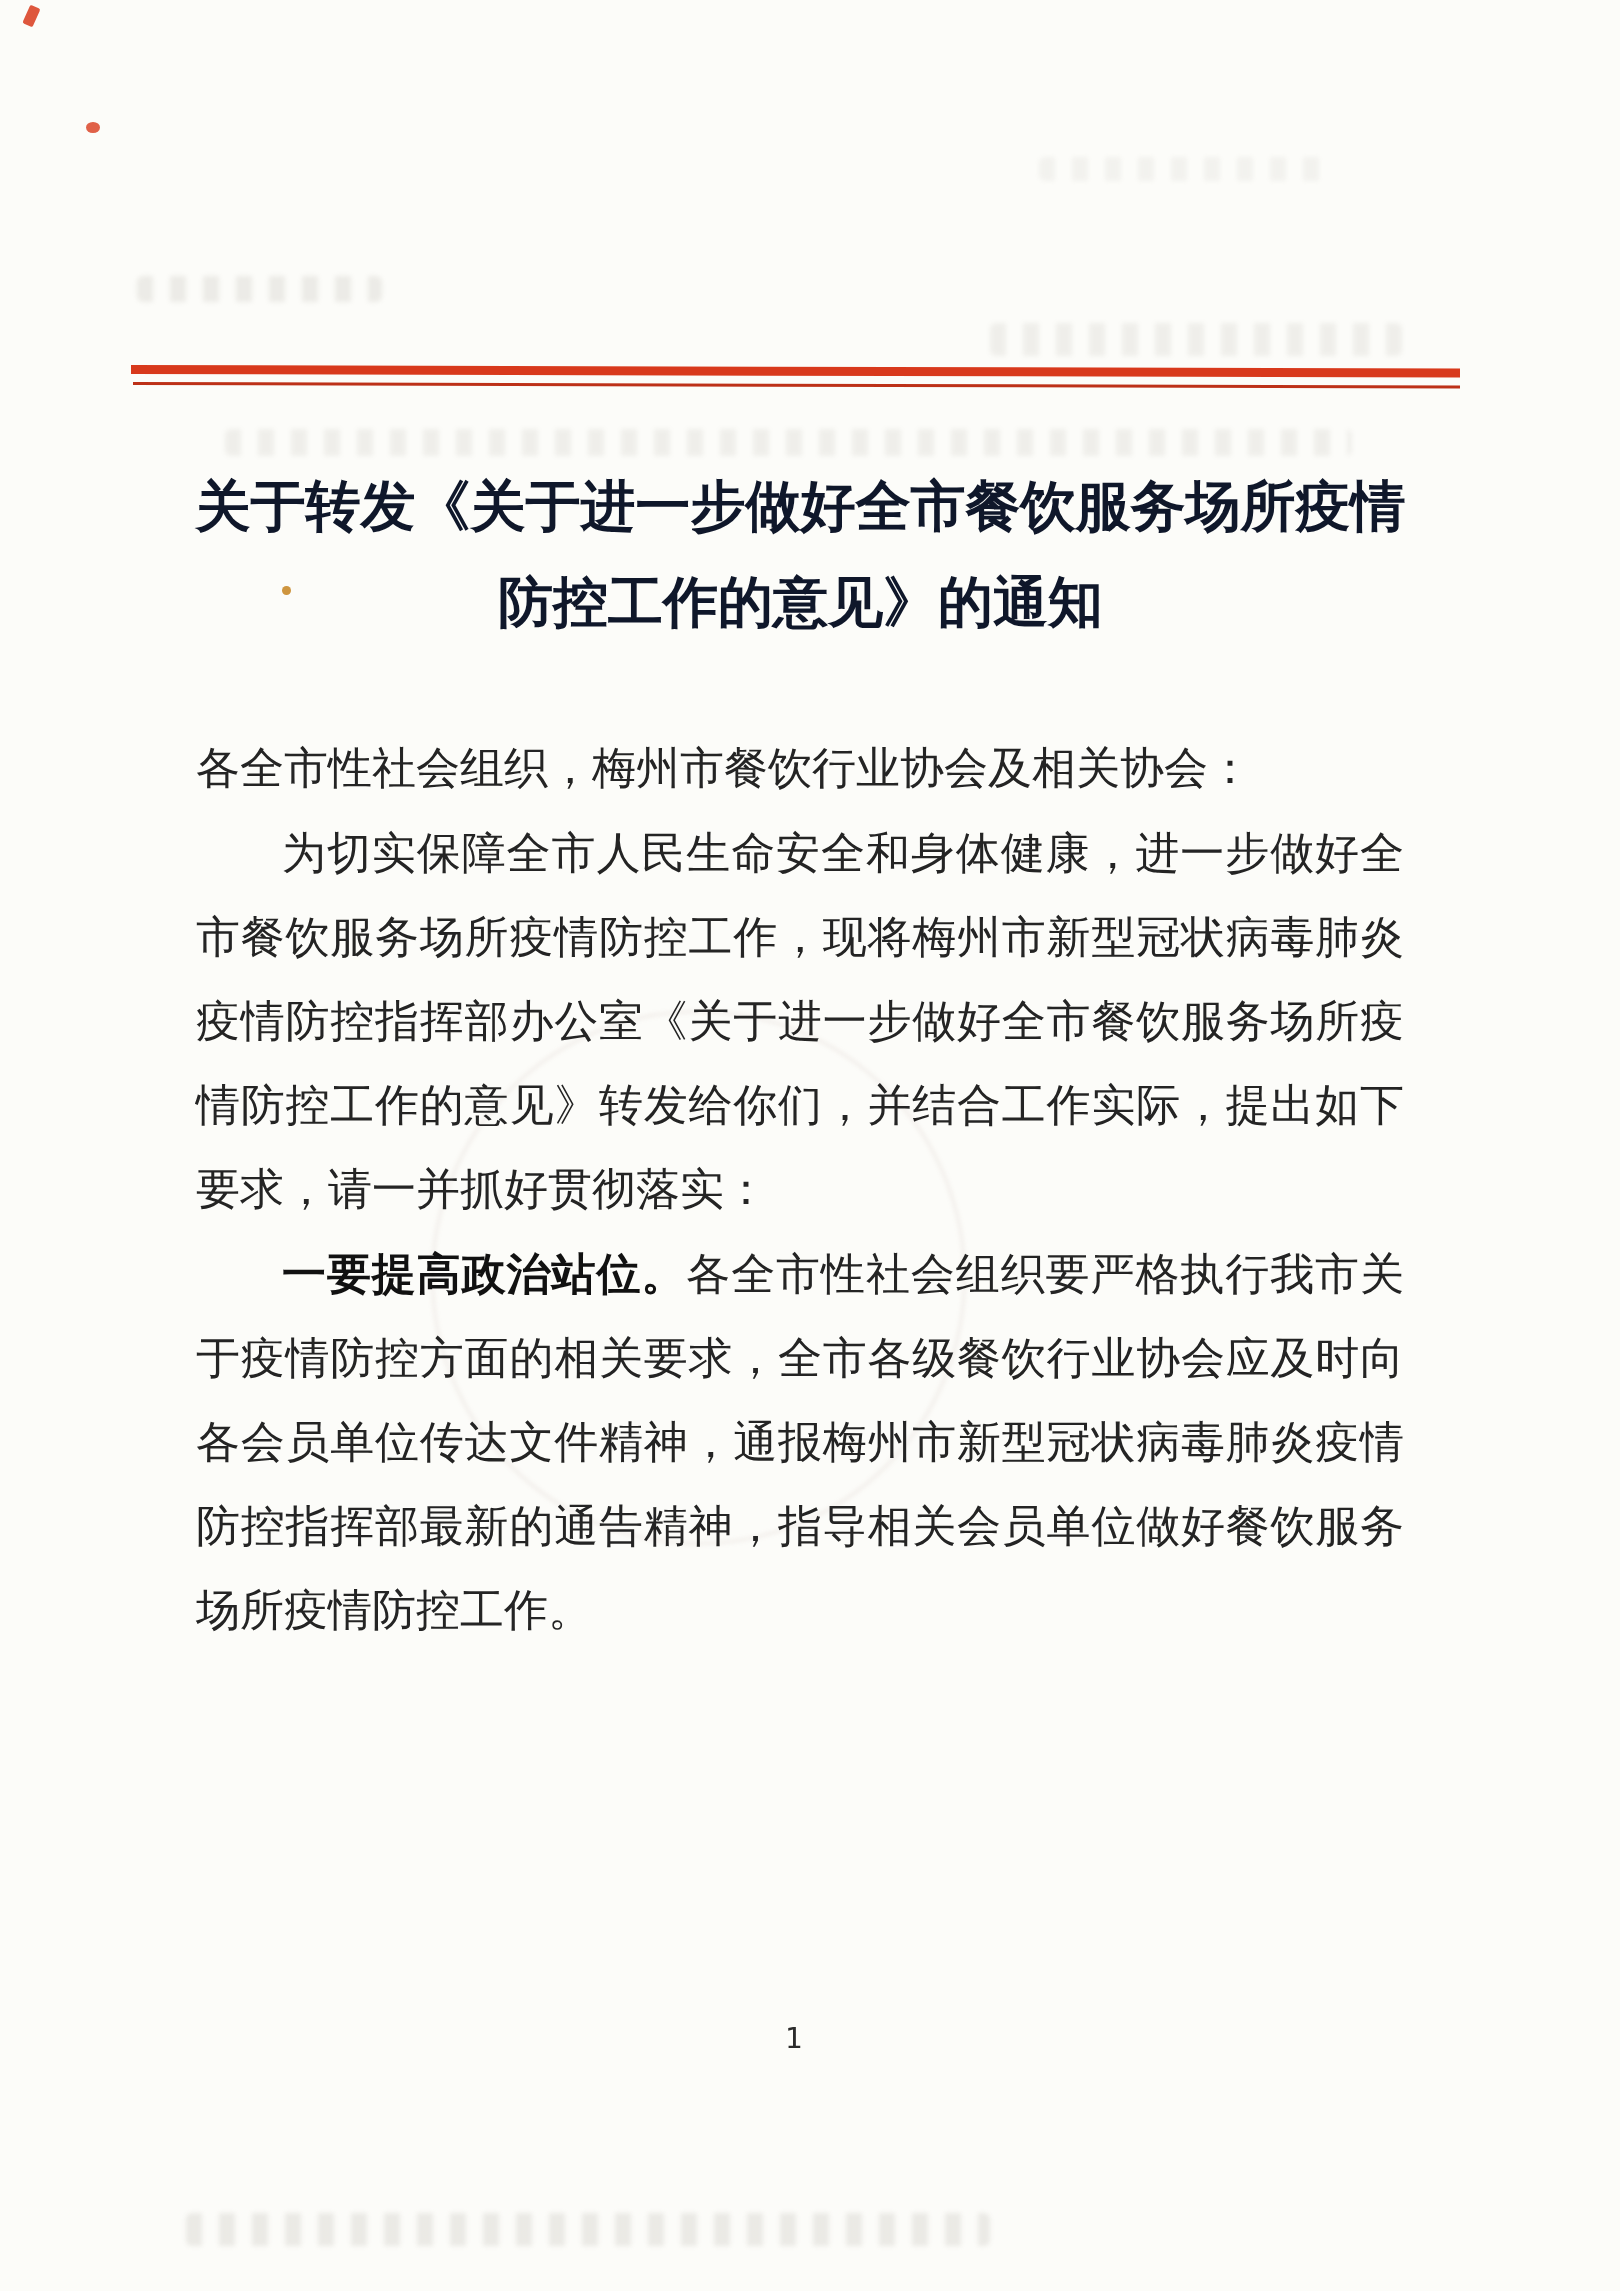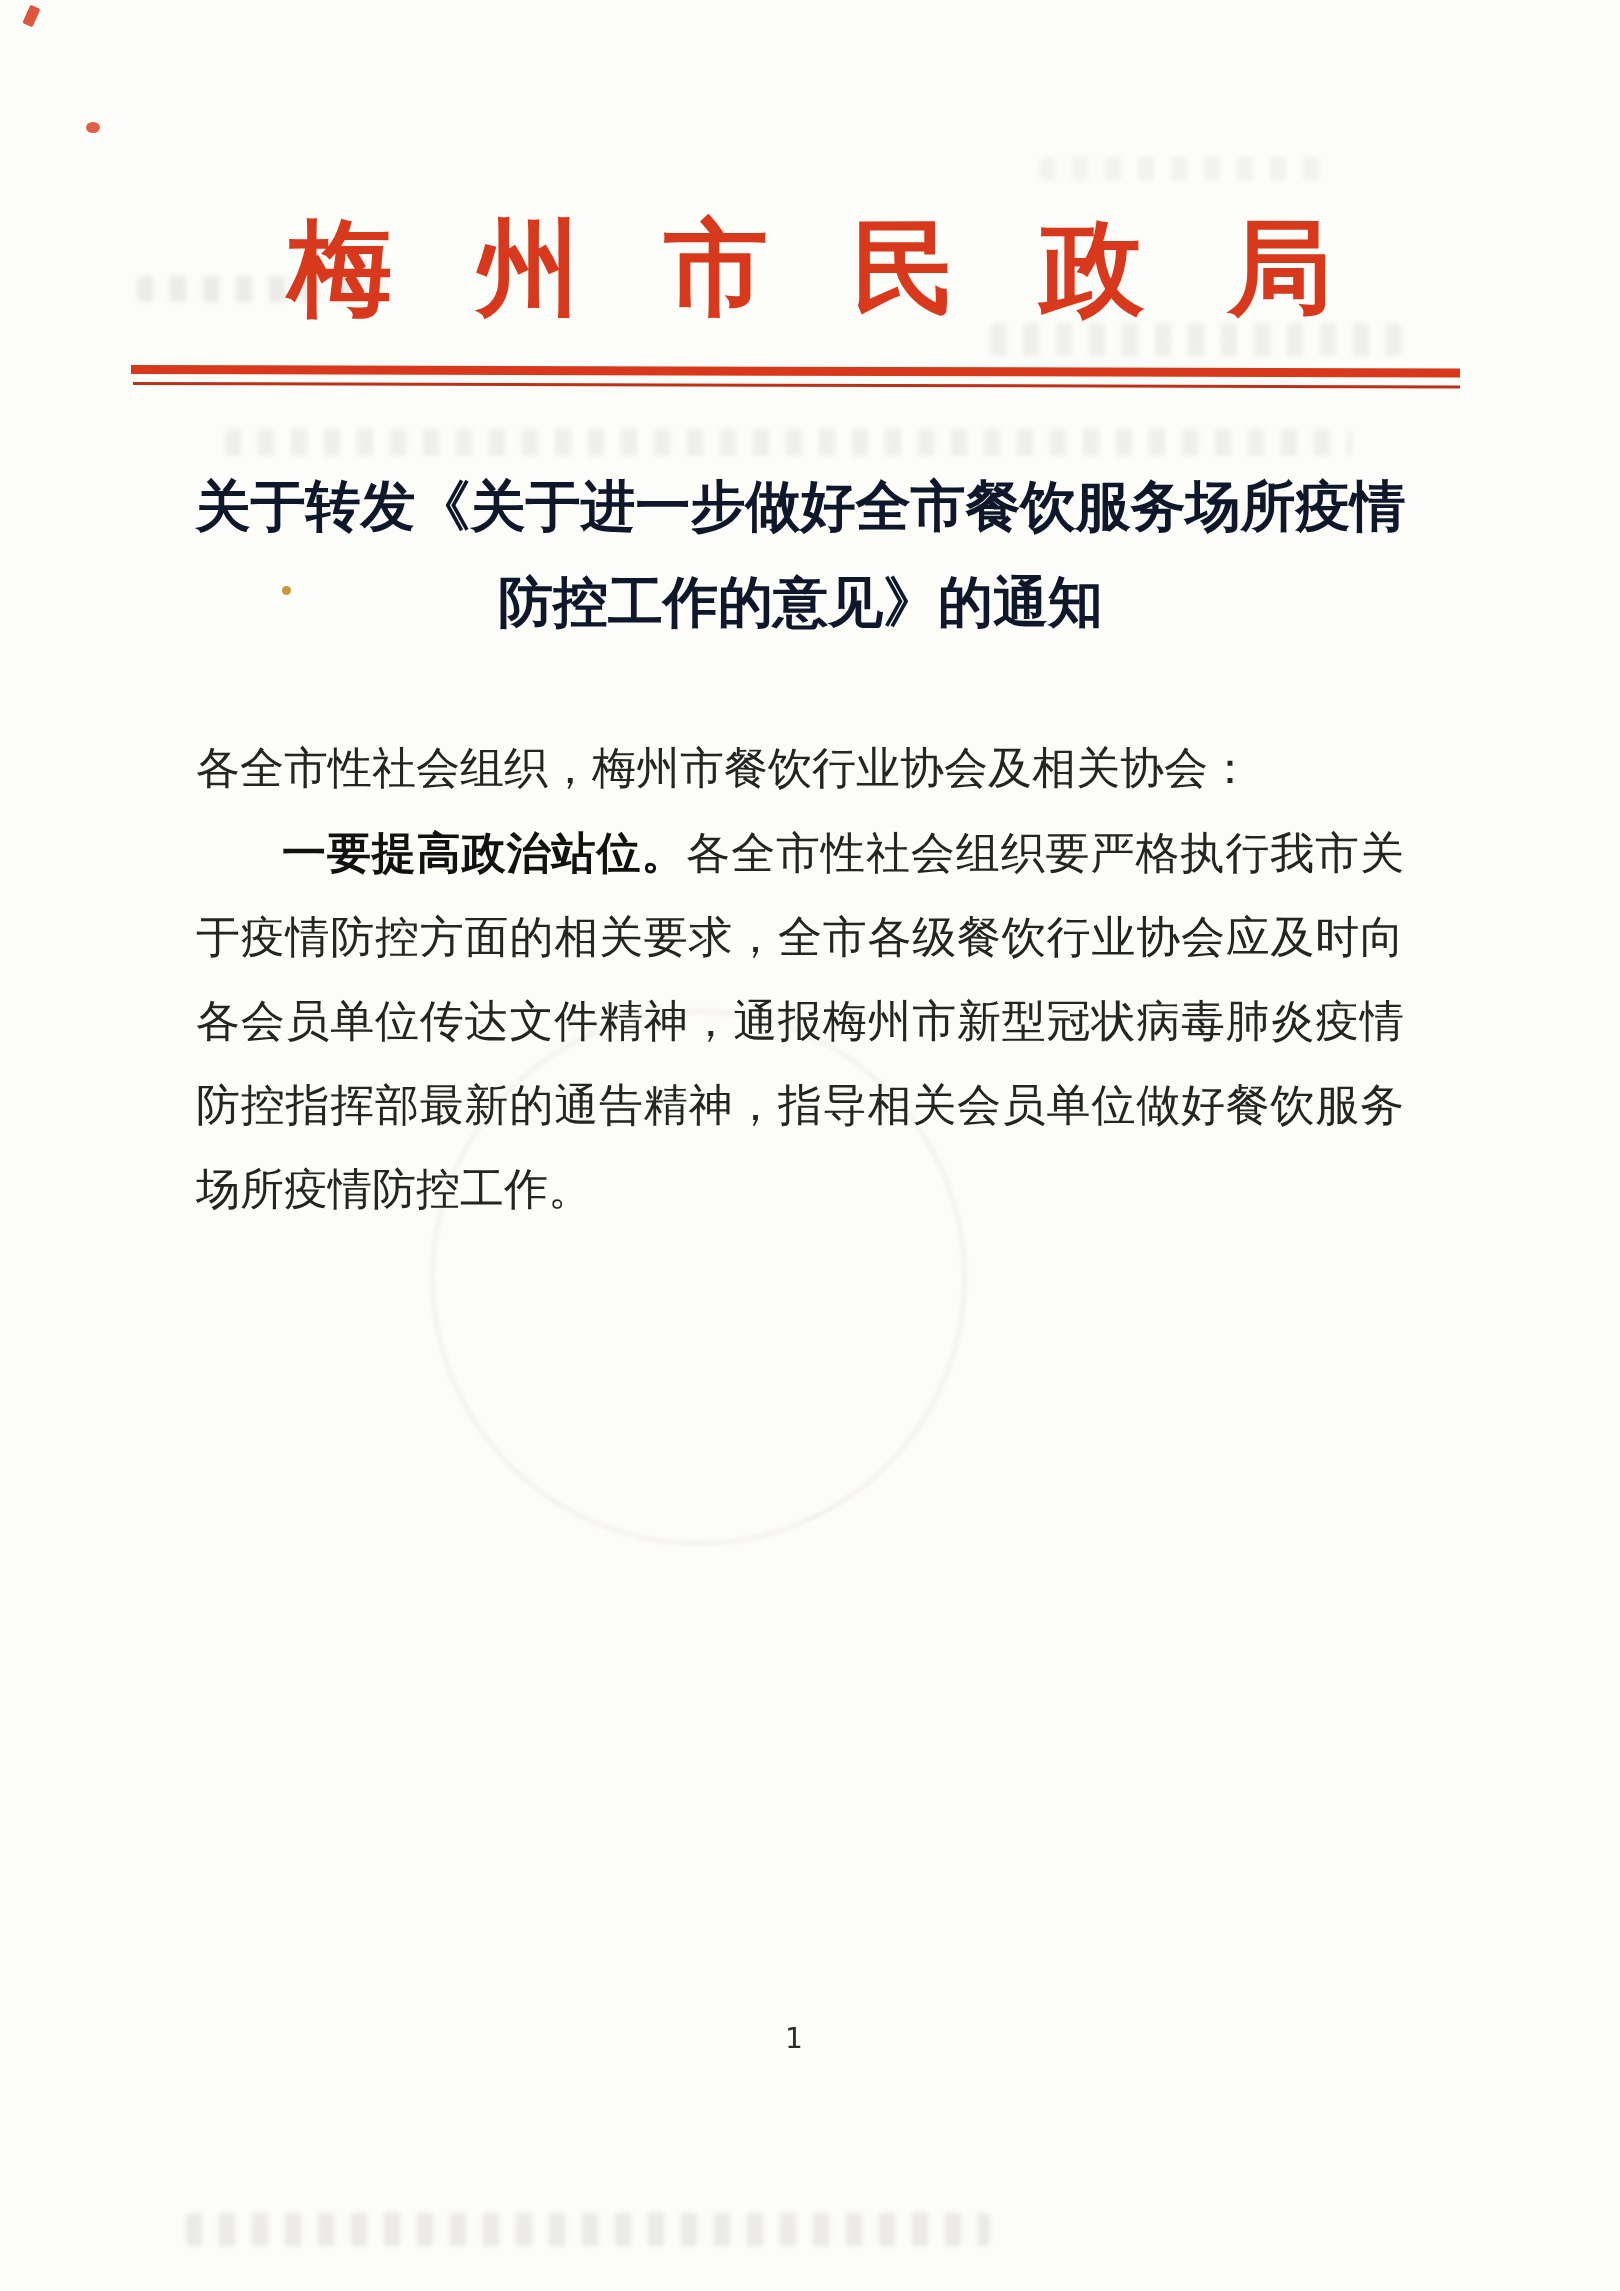--- a/index.html
+++ b/index.html
@@ -124,32 +124,32 @@
   <div class="speck speck-1"></div>
   <div class="speck speck-2"></div>
   <div class="speck speck-3"></div>
   <div class="smudge smudge-a"></div>
   <div class="smudge smudge-b"></div>
   <div class="smudge smudge-c"></div>
   <div class="smudge smudge-d"></div>
   <div class="smudge smudge-e"></div>
   <div class="ghost-seal"></div>
 
-  <div class="letterhead">梅州市民政局</div>
   <div class="rule-thick"></div>
   <div class="rule-thin"></div>
 
   <div class="doc-title">
     <div>关于转发《关于进一步做好全市餐饮服务场所疫情</div>
     <div>防控工作的意见》的通知</div>
   </div>
 
   <div class="body-text">
     <p class="salutation">各全市性社会组织，梅州市餐饮行业协会及相关协会：</p>
 
+    <p class="para indent"><span class="lead"></span><span>为切实保障全市人民生命安全和身体健康，进一步做好全市餐饮服务场所疫情防控工作，现将梅州市新型冠状病毒肺炎疫情防控指挥部办公室《关于进一步做好全市餐饮服务场所疫情防控工作的意见》转发给你们，并结合工作实际，提出如下要求，请一并抓好贯彻落实：</span></p>
 
     <p class="para indent"><span class="lead">一要提高政治站位。</span><span>各全市性社会组织要严格执行我市关于疫情防控方面的相关要求，全市各级餐饮行业协会应及时向各会员单位传达文件精神，通报梅州市新型冠状病毒肺炎疫情防控指挥部最新的通告精神，指导相关会员单位做好餐饮服务场所疫情防控工作。</span></p>
 
   </div>
 
   <div class="page-num">1</div>
 
 </div>
 
 

